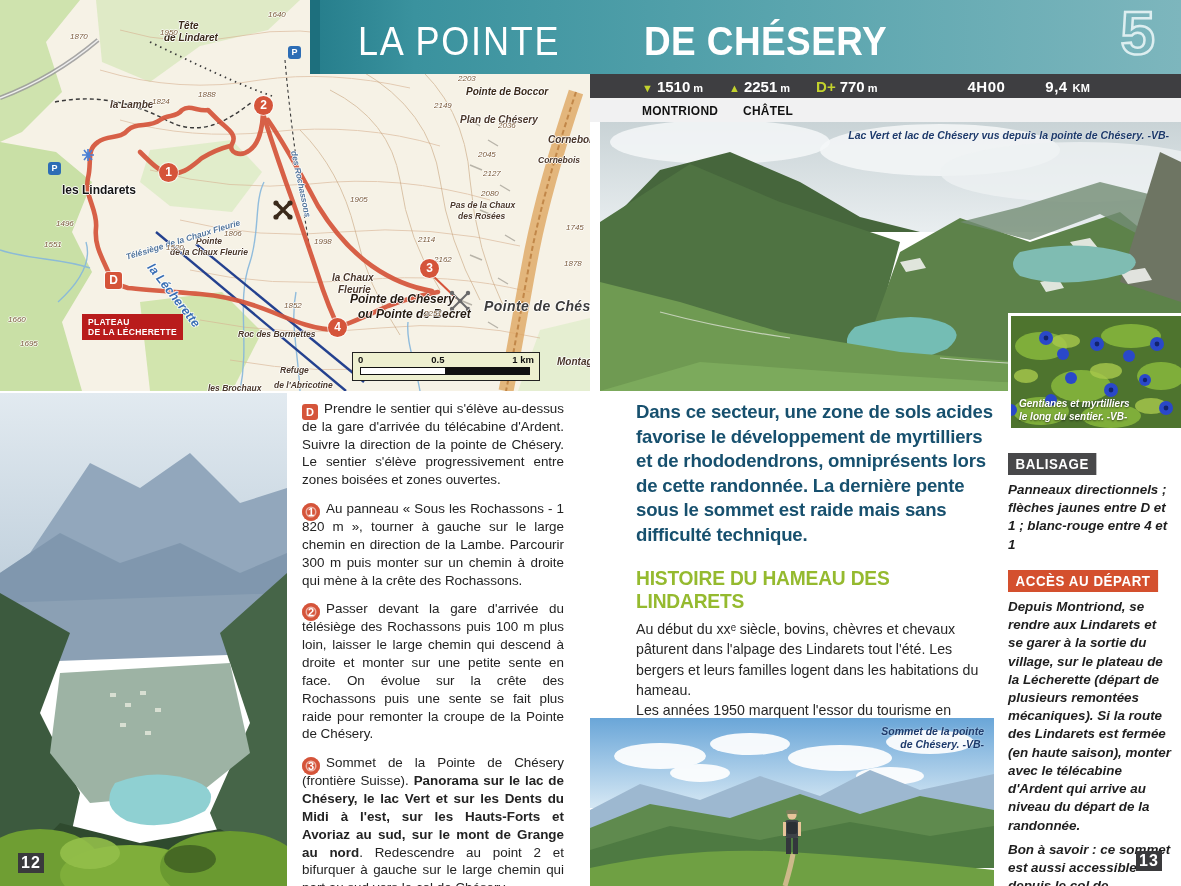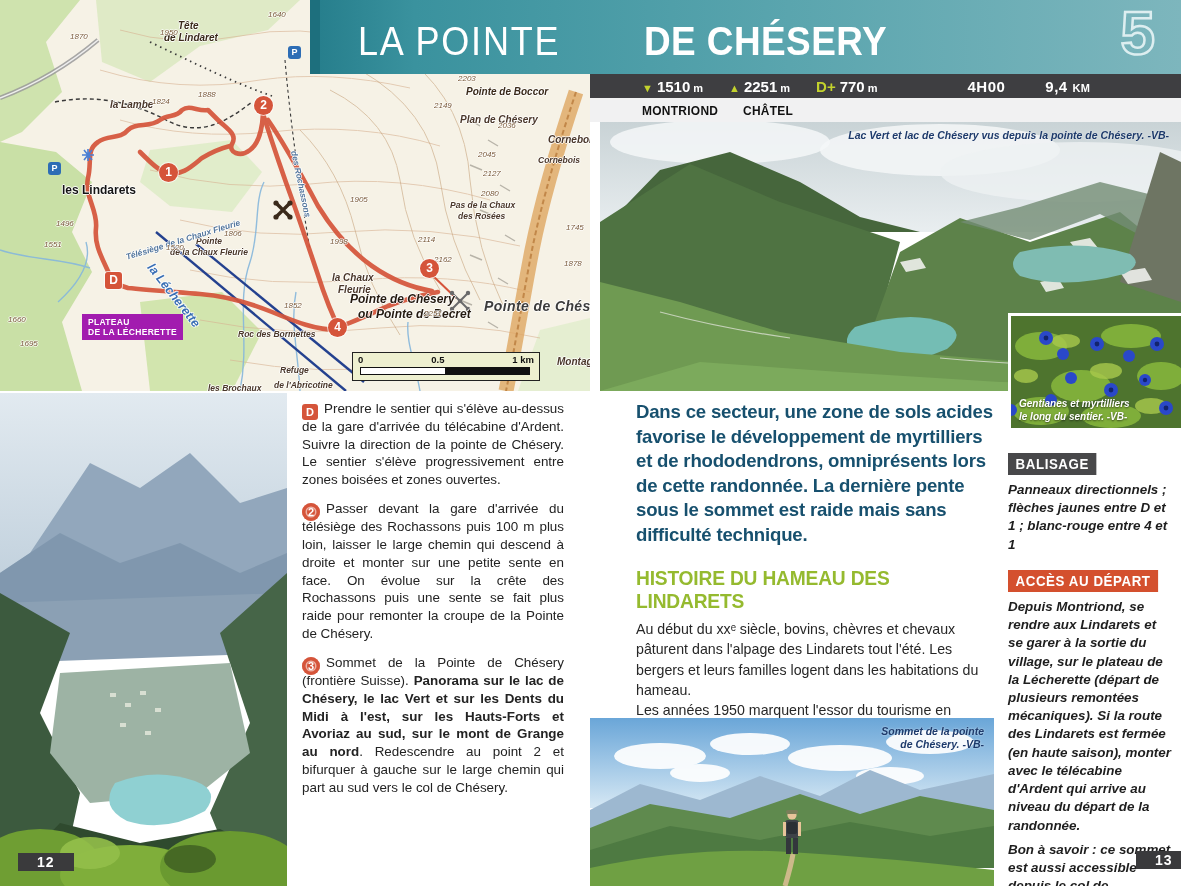--- a/index.html
+++ b/index.html
@@ -48,21 +48,21 @@
   .m-peakbig{font-style:italic;font-weight:800;font-size:12px;color:#241a10;}
   .m-modern{font-style:italic;font-weight:600;font-size:14px;color:#3c3c3c;letter-spacing:.4px;}
   .m-elev{font-style:italic;font-weight:400;font-size:8px;color:#7a5a3a;}
   .m-lift{font-style:italic;font-weight:700;font-size:12.5px;color:#3a6fb5;}
   .m-liftsm{font-style:italic;font-weight:700;font-size:8.5px;color:#54779e;}
 
   .mk{position:absolute;background:#d5543a;color:#fff;font-weight:800;text-align:center;
       box-shadow:0 0 0 1px rgba(255,255,255,.7);}
   .mk-sq{width:17px;height:17px;border-radius:3px;font-size:12px;line-height:17px;}
   .mk-c{width:19px;height:19px;border-radius:50%;font-size:12px;line-height:19px;}
-  .plateau{position:absolute;left:82px;top:314px;background:#a21caf;color:#fff;font-weight:800;
+  .plateau{position:absolute;left:82px;top:314px;background:#b91c1c;color:#fff;font-weight:800;
            font-size:8.5px;line-height:1.2;padding:3px 6px;letter-spacing:.3px;}
   .pmark{position:absolute;width:13px;height:13px;background:#2d6db5;border-radius:3px;color:#fff;
          font-weight:800;font-size:9px;line-height:13px;text-align:center;}
   .scalebar{position:absolute;left:352px;top:352px;width:188px;height:29px;background:#eef0d0;
             border:1.5px solid #222;box-sizing:border-box;padding:1px 5px 0 5px;}
   .scalebar .lbls{display:flex;justify-content:space-between;font-size:9.5px;font-weight:700;color:#111;}
   .scalebar .bar{display:flex;height:6px;margin-top:2px;border:1px solid #111;width:168px;margin-left:2px;}
   .scalebar .w{flex:1;background:#fff;}
   .scalebar .b{flex:1;background:#111;}
 
@@ -97,22 +97,22 @@
   
   .side{position:absolute;left:1008px;top:453px;width:166px;color:#1e1e1e;}
   .sbadge{display:inline-block;color:#fff;font-weight:800;font-size:14px;letter-spacing:.6px;
           padding:3px 8px;transform:scaleX(.95);transform-origin:left center;}
   .sb-dark{background:#48484a;}
   .sb-red{background:#d4502e;}
   .sitxt{font-style:italic;font-weight:600;font-size:13.4px;line-height:1.36;margin:6px 0 0 0;}
   .bold-i{font-weight:800;}
   .sec{margin-bottom:16px;}
 
-  .pgnum{position:absolute;background:#3a3a3c;color:#fff;font-weight:800;font-size:14px;
-         padding:1px 19px;letter-spacing:1px;}
+  .pgnum{position:absolute;background:#3a3a3c;color:#fff;font-weight:800;font-size:16px;
+         padding:1px 3px;letter-spacing:1px;}
   #pg12{left:18px;top:853px;}
   #pg13{left:1136px;top:851px;}
 </style>
 </head>
 <body>
 
 <div class="page">
 
   <div class="map">
     <svg width="590" height="391" viewBox="0 0 590 391">
@@ -231,21 +231,21 @@
         <span class="ml m-elev" style="left: 152px; top: 97px;">1824</span>
         <span class="ml m-elev" style="left: 198px; top: 90px;">1888</span>
         <span class="ml m-elev" style="left: 268px; top: 10px;">1640</span>
         <span class="ml m-elev" style="left: 458px; top: 74px;">2203</span>
         <span class="ml m-elev" style="left: 434px; top: 101px;">2149</span>
         <span class="ml m-elev" style="left: 464px; top: 121px; margin-left: 34px;">2036</span>
         <span class="ml m-elev" style="left: 478px; top: 150px;">2045</span>
         <span class="ml m-elev" style="left: 483px; top: 169px;">2127</span>
         <span class="ml m-elev" style="left: 481px; top: 189px;">2080</span>
         <span class="ml m-elev" style="left: 350px; top: 195px;">1905</span>
-        <span class="ml m-elev" style="left: 330px; top: 237px;">1998</span>
+        <span class="ml m-elev" style="left: 314px; top: 237px;">1998</span>
         <span class="ml m-elev" style="left: 418px; top: 235px;">2114</span>
         <span class="ml m-elev" style="left: 434px; top: 255px;">2162</span>
         <span class="ml m-elev" style="left: 424px; top: 309px;">2251</span>
         <span class="ml m-elev" style="left: 284px; top: 301px;">1852</span>
         <span class="ml m-elev" style="left: 224px; top: 229px;">1806</span>
         <span class="ml m-elev" style="left: 166px; top: 243px;">1520</span>
         <span class="ml m-elev" style="left: 56px; top: 219px;">1496</span>
         <span class="ml m-elev" style="left: 44px; top: 240px;">1551</span>
         <span class="ml m-elev" style="left: 8px; top: 315px;">1660</span>
         <span class="ml m-elev" style="left: 20px; top: 339px;">1695</span>
@@ -431,20 +431,23 @@
       </g>
     </svg>
     <div class="pgnum" id="pg12" style="left:18px;top:460px;">12</div>
   </div>
 
   <div class="steps">
     <p>
       <span class="badge b-sq">D</span><span>Prendre le sentier qui s'élève au-dessus de la gare d'arrivée du télécabine d'Ardent. Suivre la direction de la pointe de Chésery. Le sentier s'élève progressivement entre zones boisées et zones ouvertes.</span>
     </p>
     <p>
+      <span class="badge b-c">1</span><span>Au panneau « Sous les Rochassons - 1 820 m », tourner à gauche sur le large chemin en direction de la Lambe. Parcourir 300 m puis monter sur un chemin à droite qui mène à la crête des Rochassons.</span>
+    </p>
+    <p>
       <span class="badge b-c">2</span><span>Passer devant la gare d'arrivée du télésiège des Rochassons puis 100 m plus loin, laisser le large chemin qui descend à droite et monter sur une petite sente en face. On évolue sur la crête des Rochassons puis une sente se fait plus raide pour remonter la croupe de la Pointe de Chésery.</span>
     </p>
     <p>
       <span class="badge b-c">3</span><span>Sommet de la Pointe de Chésery (frontière Suisse). </span><b>Panorama sur le lac de Chésery, le lac Vert et sur les Dents du Midi à l'est, sur les Hauts-Forts et Avoriaz au sud, sur le mont de Grange au nord</b><span>. Redescendre au point 2 et bifurquer à gauche sur le large chemin qui part au sud vers le col de Chésery.</span>
     </p>
 
   </div>
 
   <div class="midcol">
     <p class="intro">Dans ce secteur, une zone de sols acides favorise le développement de myrtilliers et de rhododendrons, omniprésents lors de cette randonnée. La dernière pente sous le sommet est raide mais sans difficulté technique.</p>

